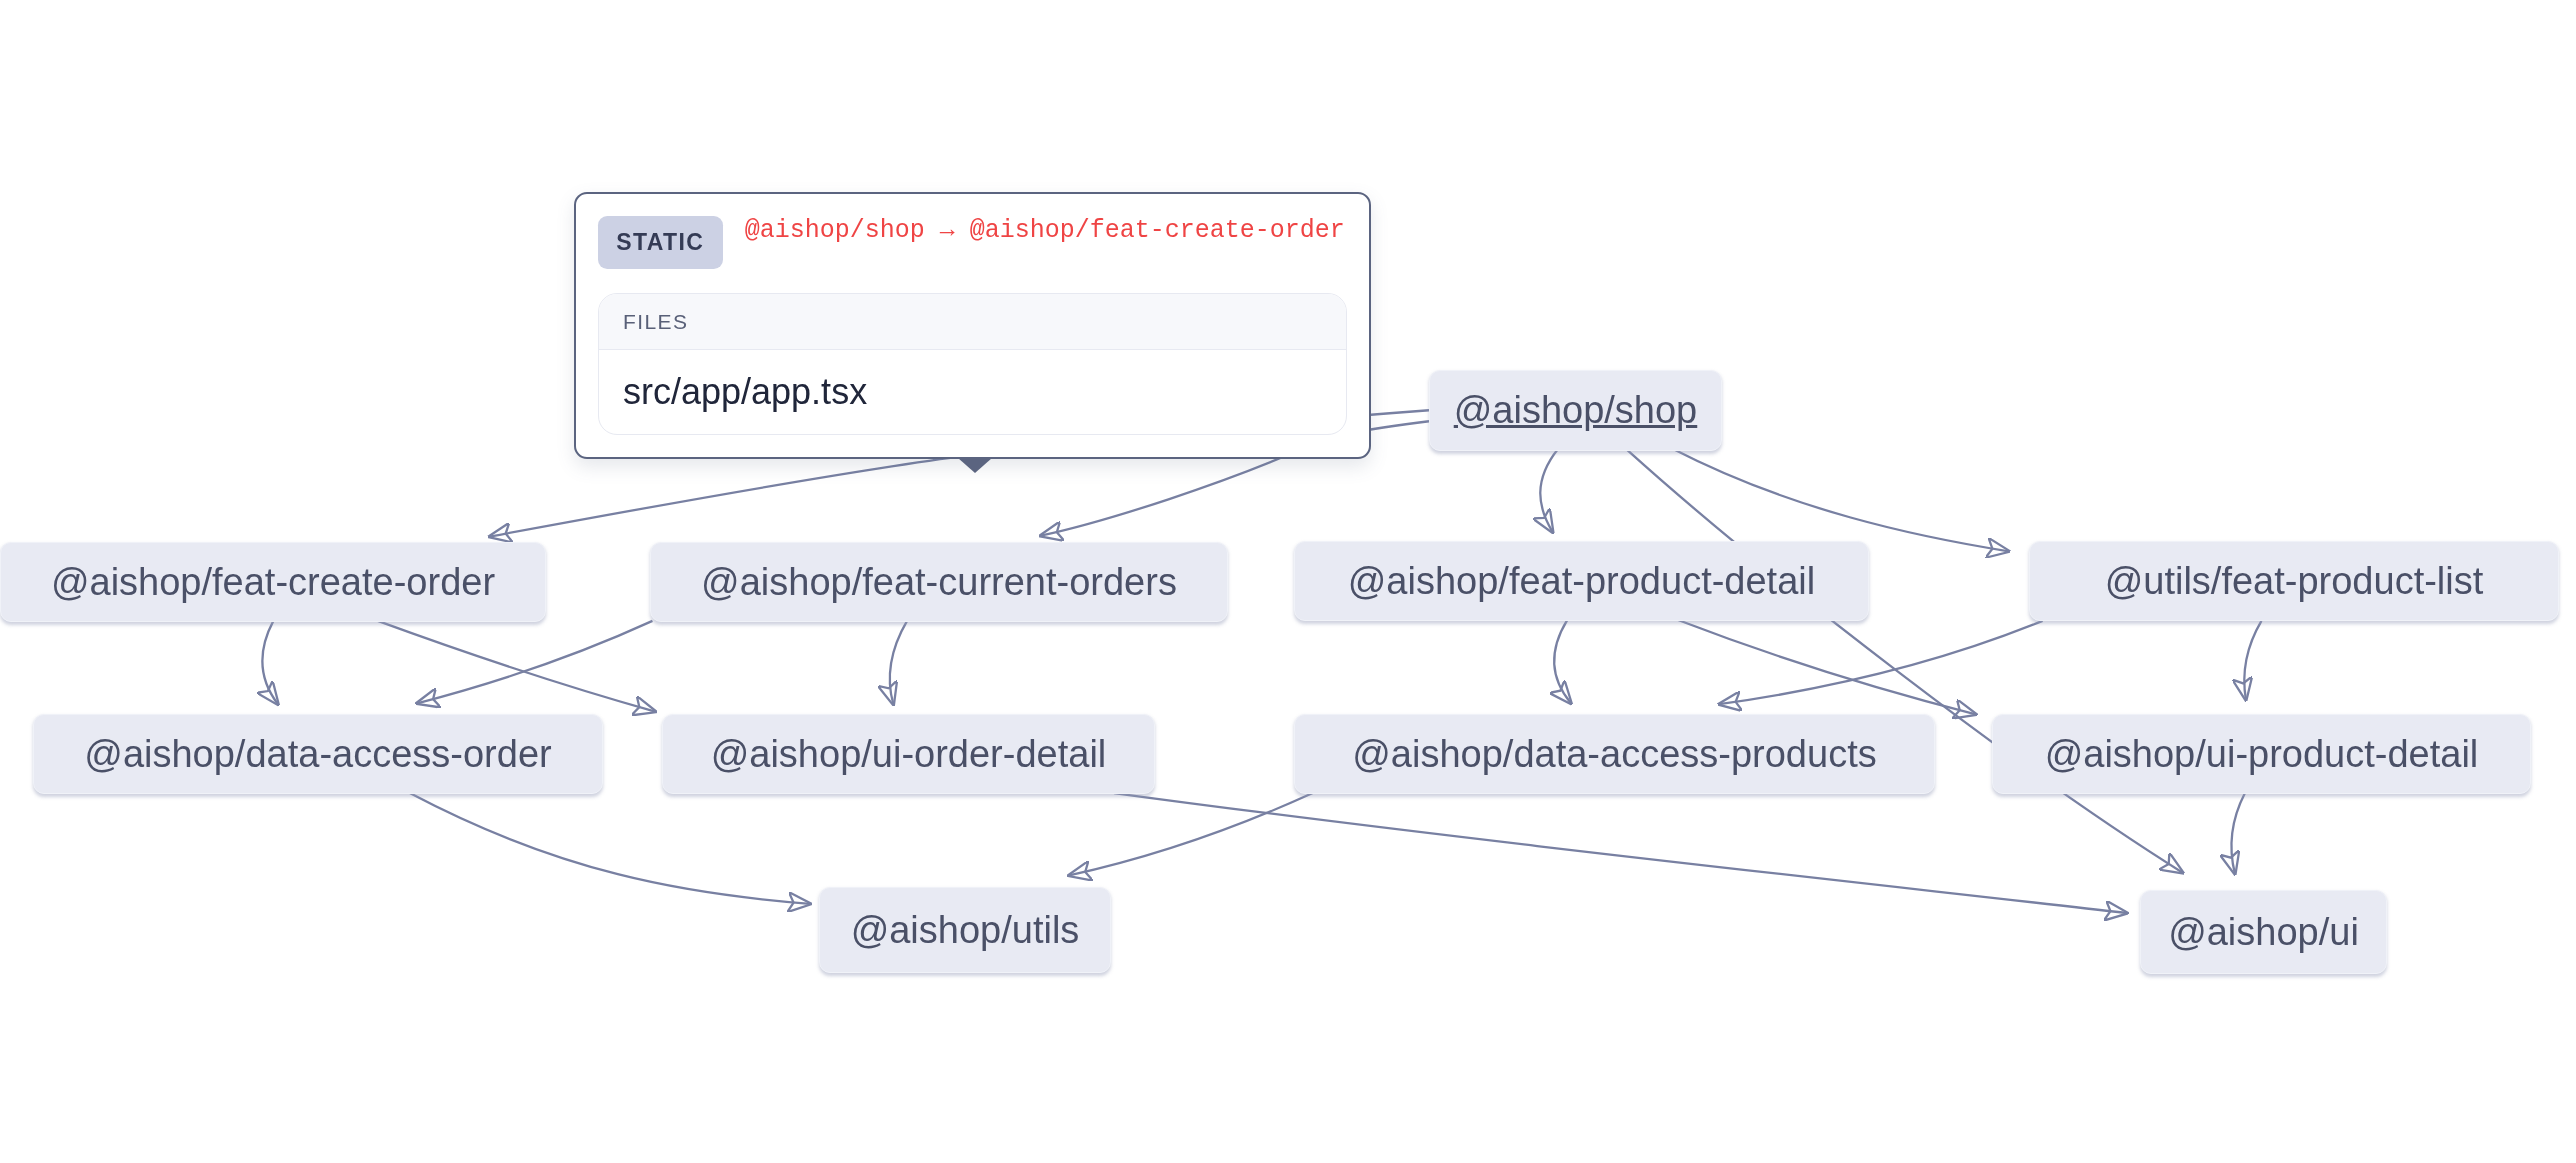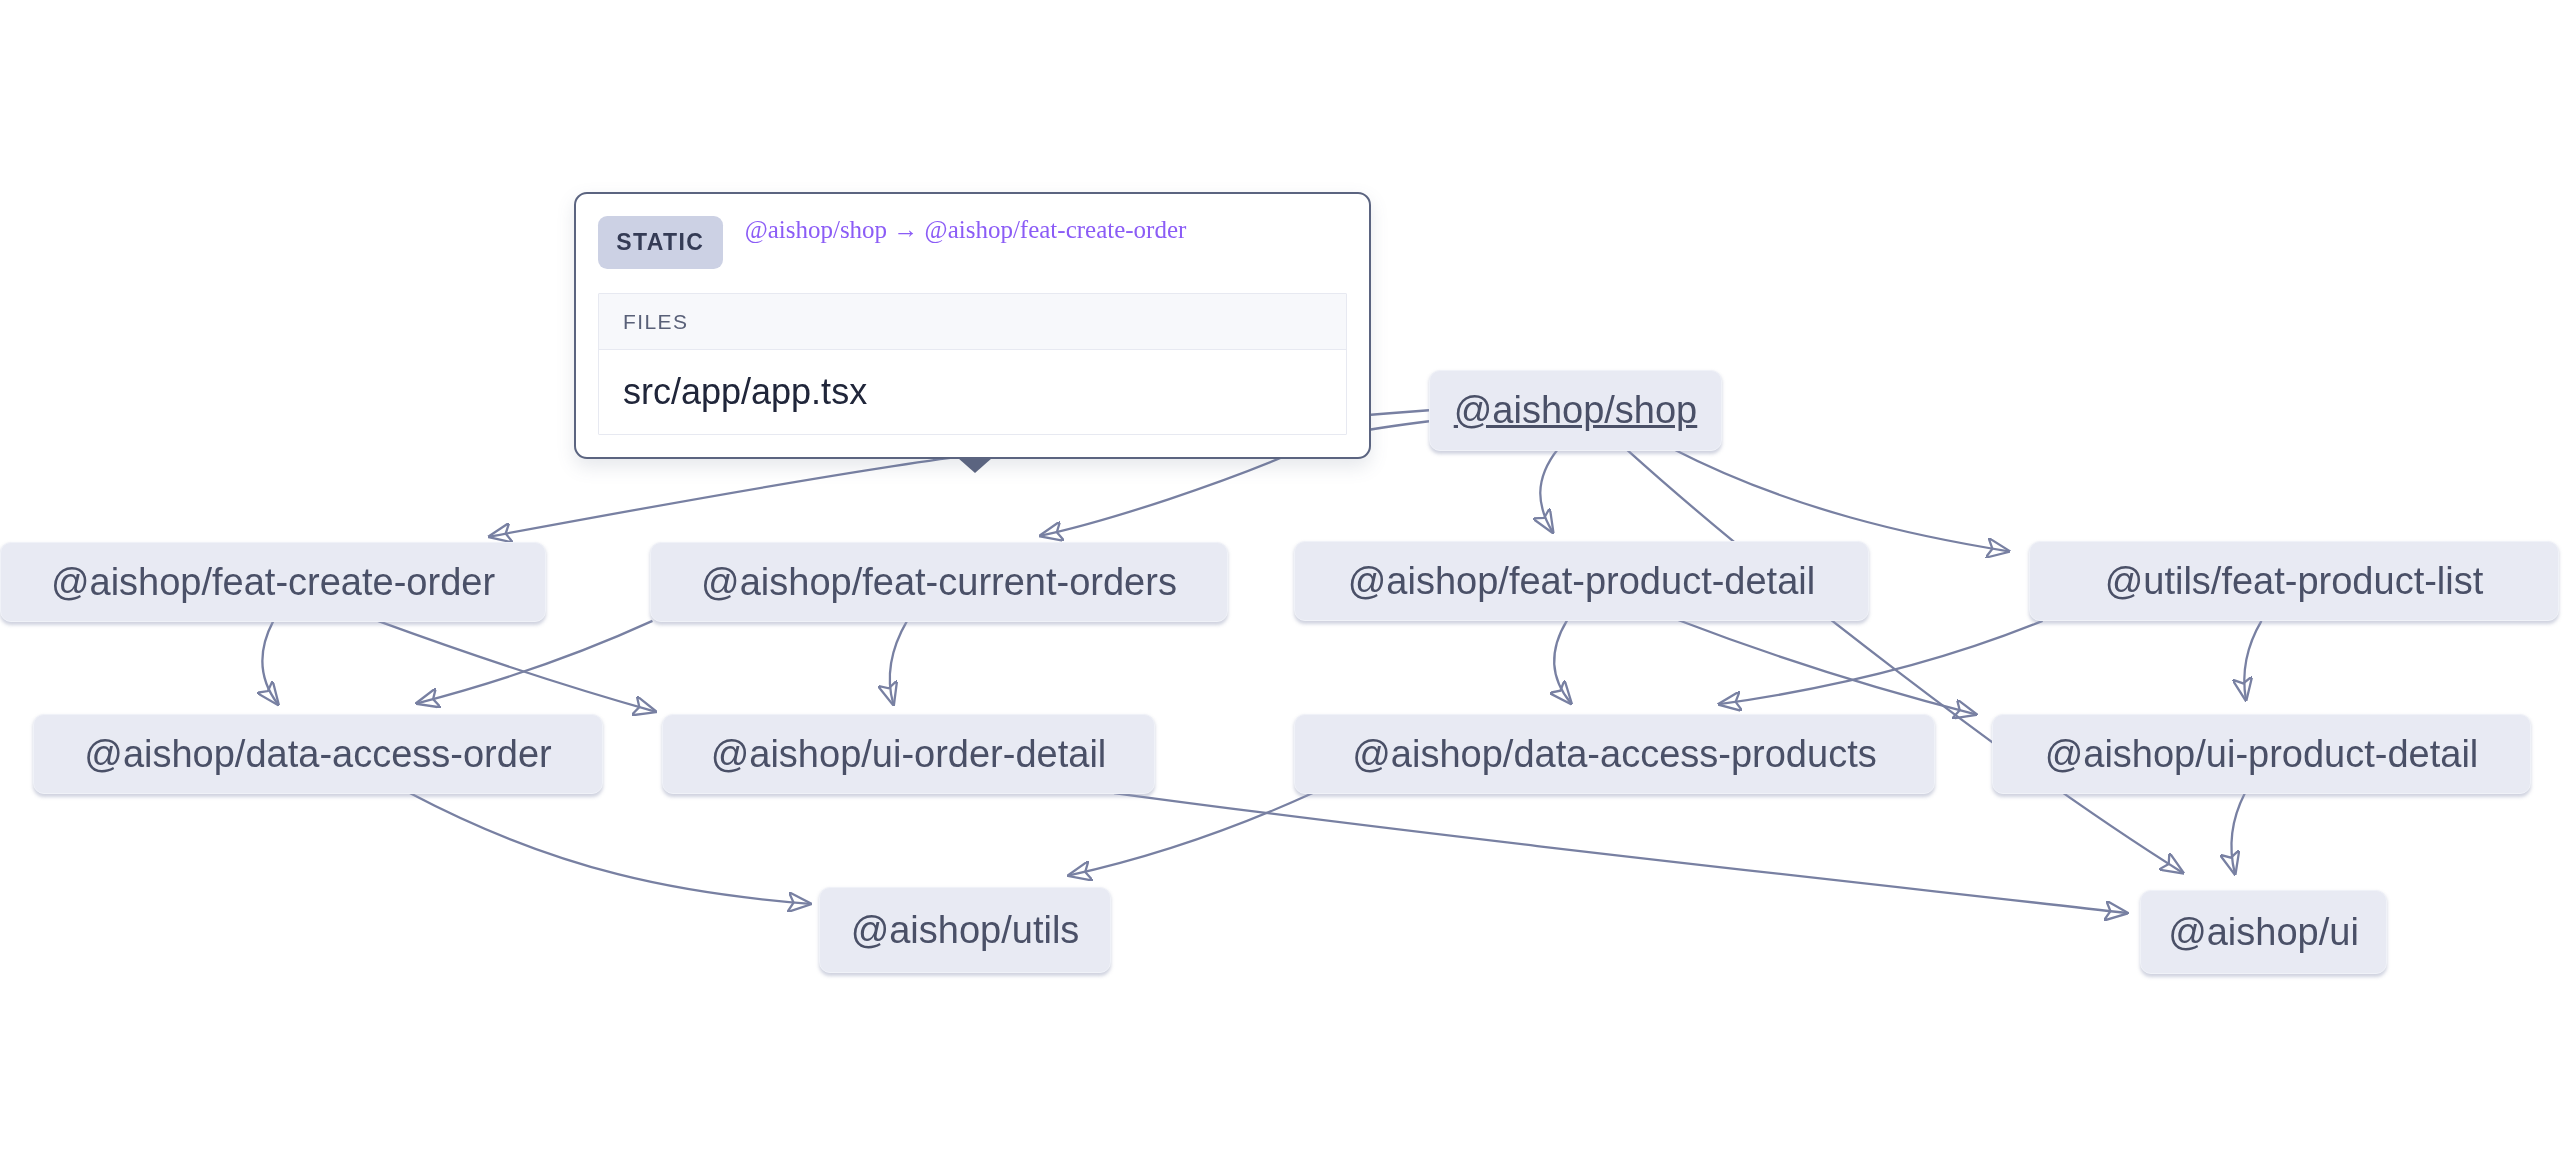--- a/index.html
+++ b/index.html
@@ -21,25 +21,25 @@
     background:#ffffff;border:2.3px solid #5b6480;border-radius:13px;
     box-shadow:0 7.3px 18.3px rgba(90,100,130,.15);
     padding:22px;
   }
   .tooltip-row{display:flex;align-items:flex-start;}
   .badge{
     display:inline-block;background:#ccd1e4;color:#343b55;font-weight:700;
     font-size:23px;letter-spacing:1.4px;padding:13px 18.3px;border-radius:9.2px;flex:0 0 auto;
   }
   .edge-label{
-    margin-left:22px;font-family:Liberation Serif, serif;
-    font-size:25px;color:#8b5cf6;white-space:nowrap;
+    margin-left:22px;font-family:Liberation Mono, monospace;
+    font-size:25px;color:#ef4444;white-space:nowrap;
   }
   .files-box{
-    margin-top:24px;border:1.4px solid #e7e9f1;border-radius:1px;overflow:hidden;background:#fff;
+    margin-top:24px;border:1.4px solid #e7e9f1;border-radius:19px;overflow:hidden;background:#fff;
   }
   .files-header{
     background:#f7f8fb;border-bottom:1.4px solid #e7e9f1;
     padding:15.6px 24px;font-size:21px;font-weight:500;letter-spacing:1.4px;color:#596078;
   }
   .file-row{padding:21px 24px;font-size:36px;color:#20263a;}
   .caret{
     position:absolute;bottom:-15.6px;left:382px;width:0;height:0;
     border-left:17.4px solid transparent;border-right:17.4px solid transparent;
     border-top:15.6px solid #5b6480;

